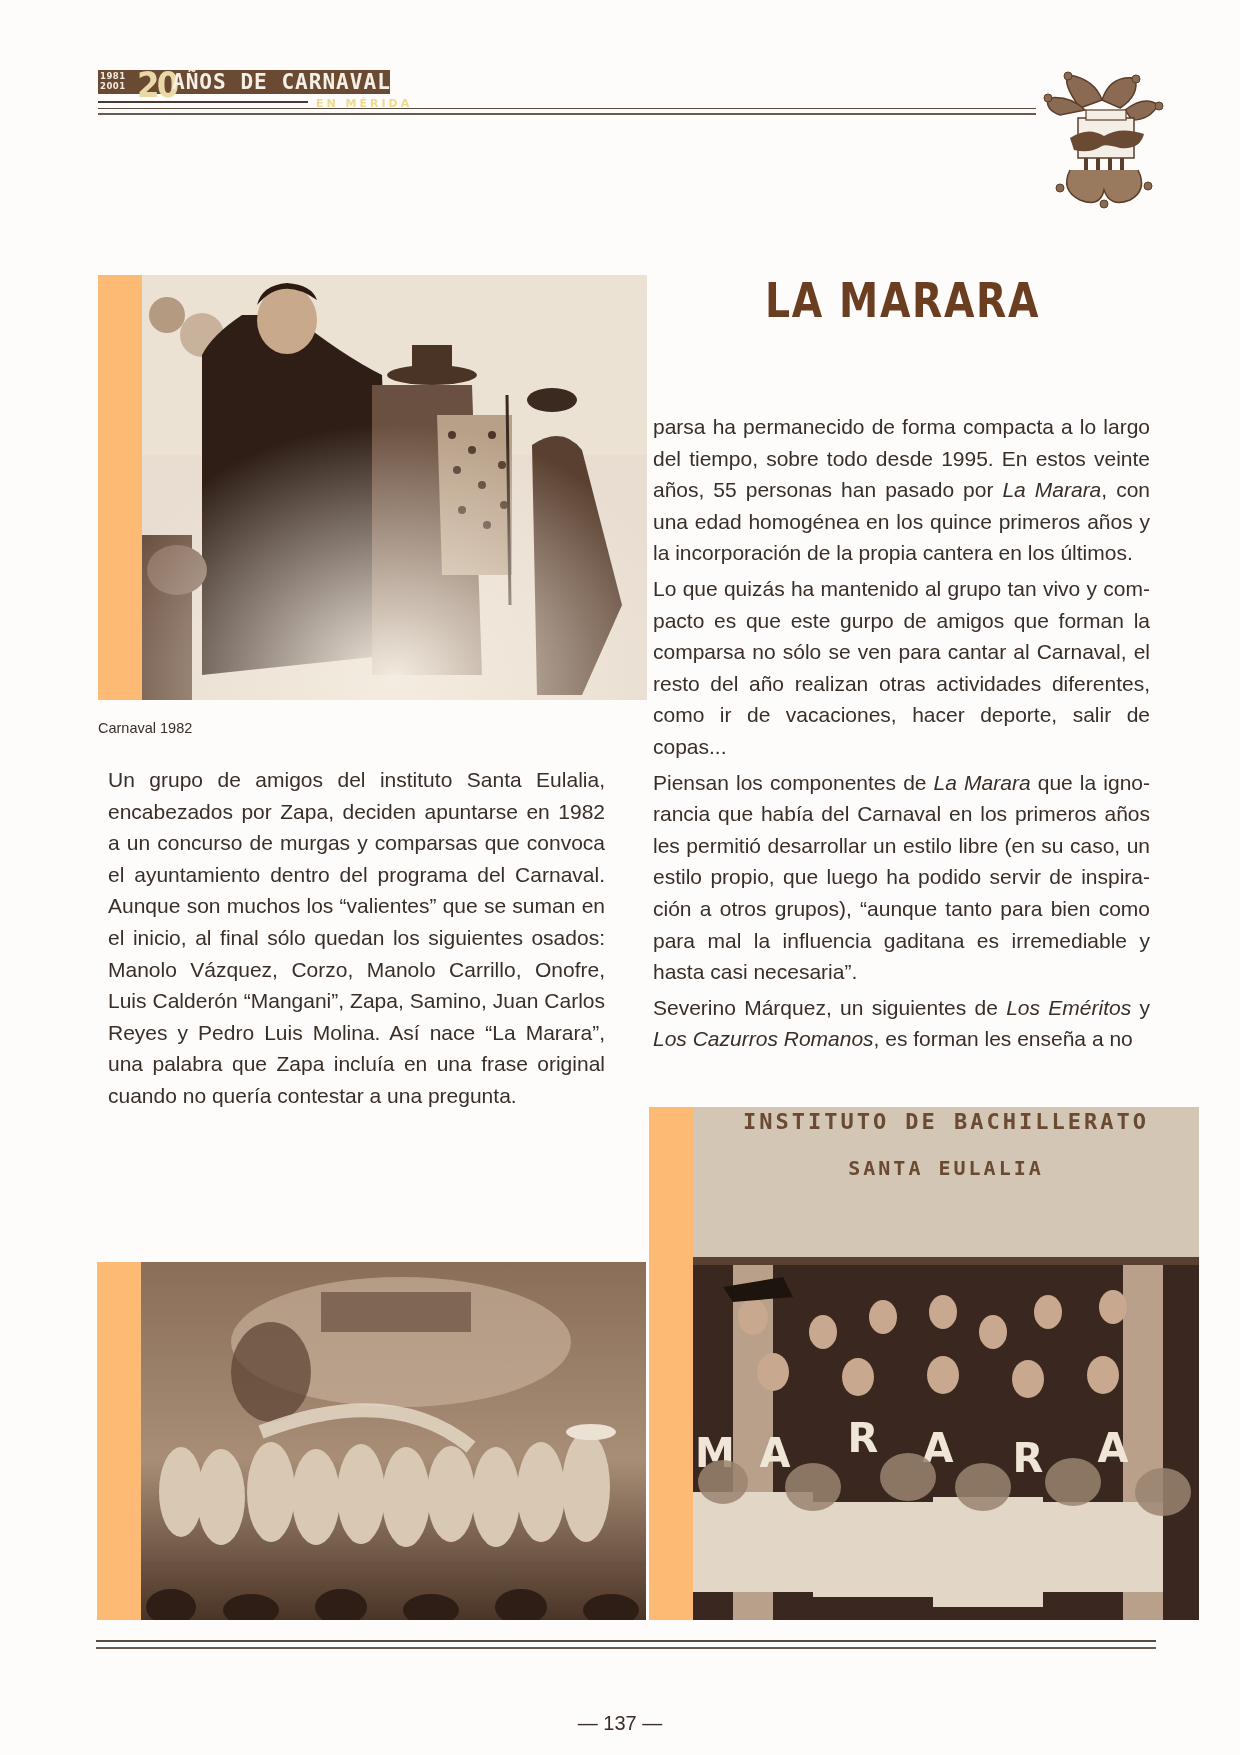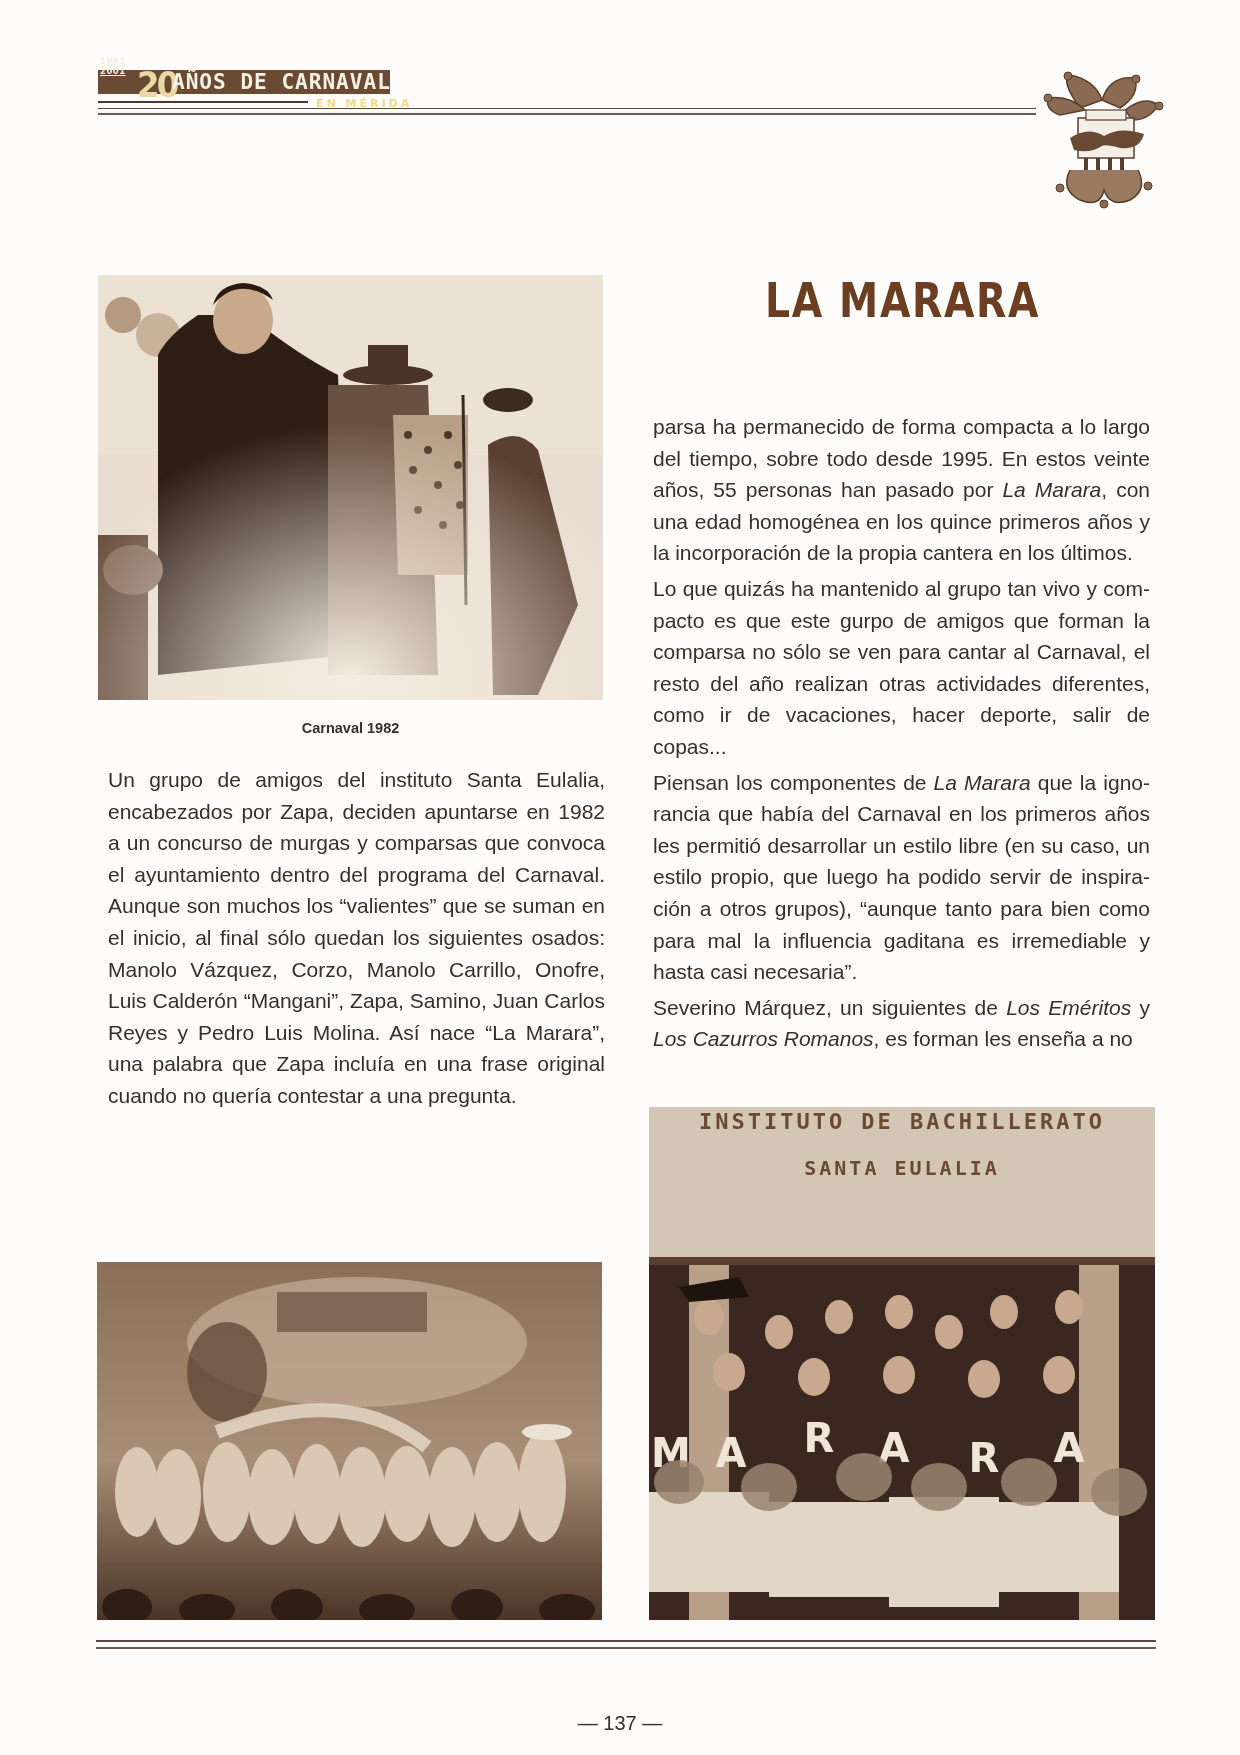--- a/index.html
+++ b/index.html
@@ -8,23 +8,23 @@
     background: #fdfcfa;
     font-family: "Liberation Sans", "DejaVu Sans", sans-serif;
     color: #3a2e28;
   }
   
   .hdr-band {
     position: absolute; left: 98px; top: 70px; width: 292px; height: 24px;
     background: #6b4a33;
   }
   .hdr-years {
-    position: absolute; left: 100px; top: 56px; width: 26px;
-    font-family: "DejaVu Sans", sans-serif; font-weight: bold;
-    font-size: 8.5px; line-height: 10px; color: #f3ece0; letter-spacing: 0.5px; text-decoration: underline;
+    position: absolute; left: 100px; top: 71px; width: 26px;
+    font-family: "DejaVu Sans", sans-serif; font-weight: bold;
+    font-size: 8.5px; line-height: 10px; color: #f3ece0; letter-spacing: 0.5px;
   }
   .hdr-twenty {
     position: absolute; left: 137px; top: 67px;
     font-family: "DejaVu Sans", sans-serif; font-weight: bold;
     font-size: 36px; line-height: 36px; color: #e9d9a6; letter-spacing: -3px;
     transform: scaleX(0.9); transform-origin: left top;
   }
   .hdr-title {
     position: absolute; left: 172px; top: 70px;
     font-family: "DejaVu Sans Mono", monospace; font-weight: bold;
@@ -42,30 +42,31 @@
   .rule-long {
     position: absolute; left: 98px; top: 108px; width: 938px; height: 4px;
     border-top: 1px solid #5a4a40; border-bottom: 2px solid #6a5a50;
   }
   .jester {
     position: absolute; left: 1040px; top: 70px; width: 130px; height: 140px;
   }
   
   .photo {
     position: absolute; overflow: hidden;
-    background: #eab308;
+    background: #fdba74;
+    padding-left: 44px;
   }
   .photo svg { width: 100%; height: 100%; display: block; }
   #photo1 { left: 98px; top: 275px; width: 505px; height: 425px; }
   #photo2 { left: 97px; top: 1262px; width: 505px; height: 358px; }
   #photo3 { left: 649px; top: 1107px; width: 506px; height: 513px; }
 
   .caption {
-    position: absolute; left: 98px; top: 720px; width: 505px; text-align: center;
-    font-size: 14.5px; color: #3a2e28; font-weight: bold;
+    position: absolute; left: 98px; top: 720px; width: 505px; 
+    font-size: 14.5px; color: #3a2e28;
   }
   .article-title {
     position: absolute; left: 650px; top: 270px; width: 505px; text-align: center;
     font-family: "DejaVu Sans", sans-serif; font-weight: bold;
     font-size: 48px; line-height: 60px; color: #6b3e22; letter-spacing: 2px;
     transform: scaleX(0.82); transform-origin: center top;
   }
   
   .col {
     position: absolute; width: 505px;

